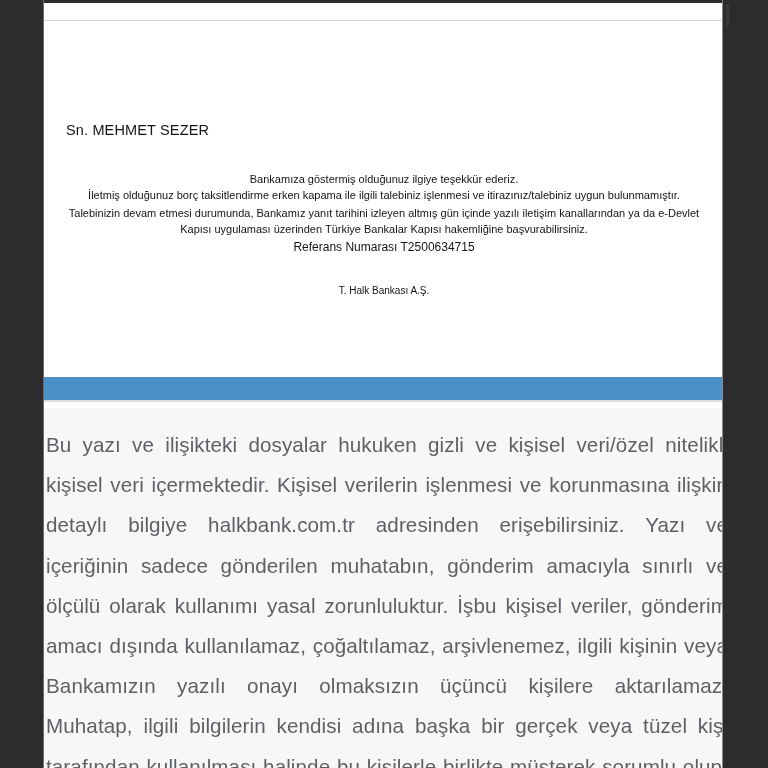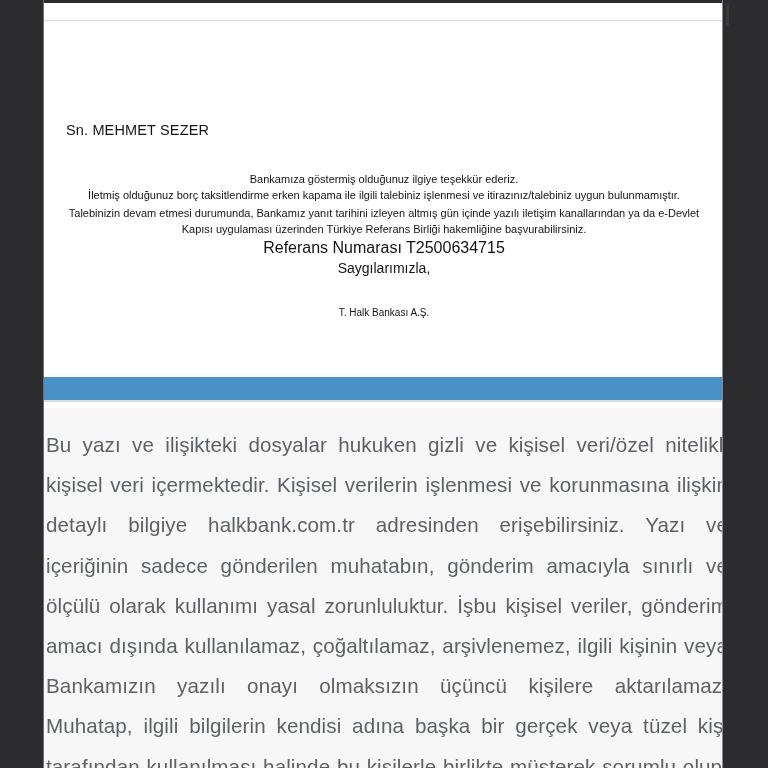--- a/index.html
+++ b/index.html
@@ -118,21 +118,21 @@
     font-size: 11px;
     line-height: 16.4px;
     margin: 0;
     padding: 0;
   }
   .para.p1 { margin-bottom: 0px; }
   .para.p2 { margin-bottom: 1px; }
   .para.p3 { margin-bottom: 0px; }
 
   .refline {
-    font-size: 16px;
+    font-size: 12px;
     line-height: 19px;
     margin: 0;
   }
 
   .regards {
     font-size: 14px;
     line-height: 22px;
     margin: 0;
     color: #141414;
   }
@@ -203,23 +203,22 @@
 
     <div class="header-rule"></div>
 
     <div class="letter">
 
       <div class="recipient">Sn. MEHMET SEZER</div>
 
       <div class="body-block">
         <p class="para p1">Bankamıza göstermiş olduğunuz ilgiye teşekkür ederiz.</p>
         <p class="para p2">İletmiş olduğunuz borç taksitlendirme erken kapama ile ilgili talebiniz işlenmesi ve itirazınız/talebiniz uygun bulunmamıştır.</p>
-        <p class="para p3">Talebinizin devam etmesi durumunda, Bankamız yanıt tarihini izleyen altmış gün içinde yazılı iletişim kanallarından ya da e-Devlet Kapısı uygulaması üzerinden Türkiye Referans Birliği hakemliğine başvurabilirsiniz.</p>
+        <p class="para p3">Talebinizin devam etmesi durumunda, Bankamız yanıt tarihini izleyen altmış gün içinde yazılı iletişim kanallarından ya da e-Devlet Kapısı uygulaması üzerinden Türkiye Bankalar Kapısı hakemliğine başvurabilirsiniz.</p>
         <p class="refline">Referans Numarası T2500634715</p>
-        <p class="regards">Saygılarımızla,</p>
         <div class="signature">T. Halk Bankası A.Ş.</div>
       </div>
 
     </div>
 
     <div class="blue-bar"></div>
     <div class="blue-bar-shadow"></div>
 
     <div class="disclaimer">
       <div class="disclaimer-inner">Bu yazı ve ilişikteki dosyalar hukuken gizli ve kişisel veri/özel nitelikli kişisel veri içermektedir. Kişisel verilerin işlenmesi ve korunmasına ilişkin detaylı bilgiye halkbank.com.tr adresinden erişebilirsiniz. Yazı ve içeriğinin sadece gönderilen muhatabın, gönderim amacıyla sınırlı ve ölçülü olarak kullanımı yasal zorunluluktur. İşbu kişisel veriler, gönderim amacı dışında kullanılamaz, çoğaltılamaz, arşivlenemez, ilgili kişinin veya Bankamızın yazılı onayı olmaksızın üçüncü kişilere aktarılamaz. Muhatap, ilgili bilgilerin kendisi adına başka bir gerçek veya tüzel kişi tarafından kullanılması halinde bu kişilerle birlikte müşterek sorumlu olup; bu sebeple bilgilerin korunmasına yönelik her türlü tedbiri almakla yükümlüdür. Kişisel verilerin gönderim amacı ve/veya yasal saklama süresi sona erdiğinde, yasal süreler içerisinde imha edilmesi</div>

